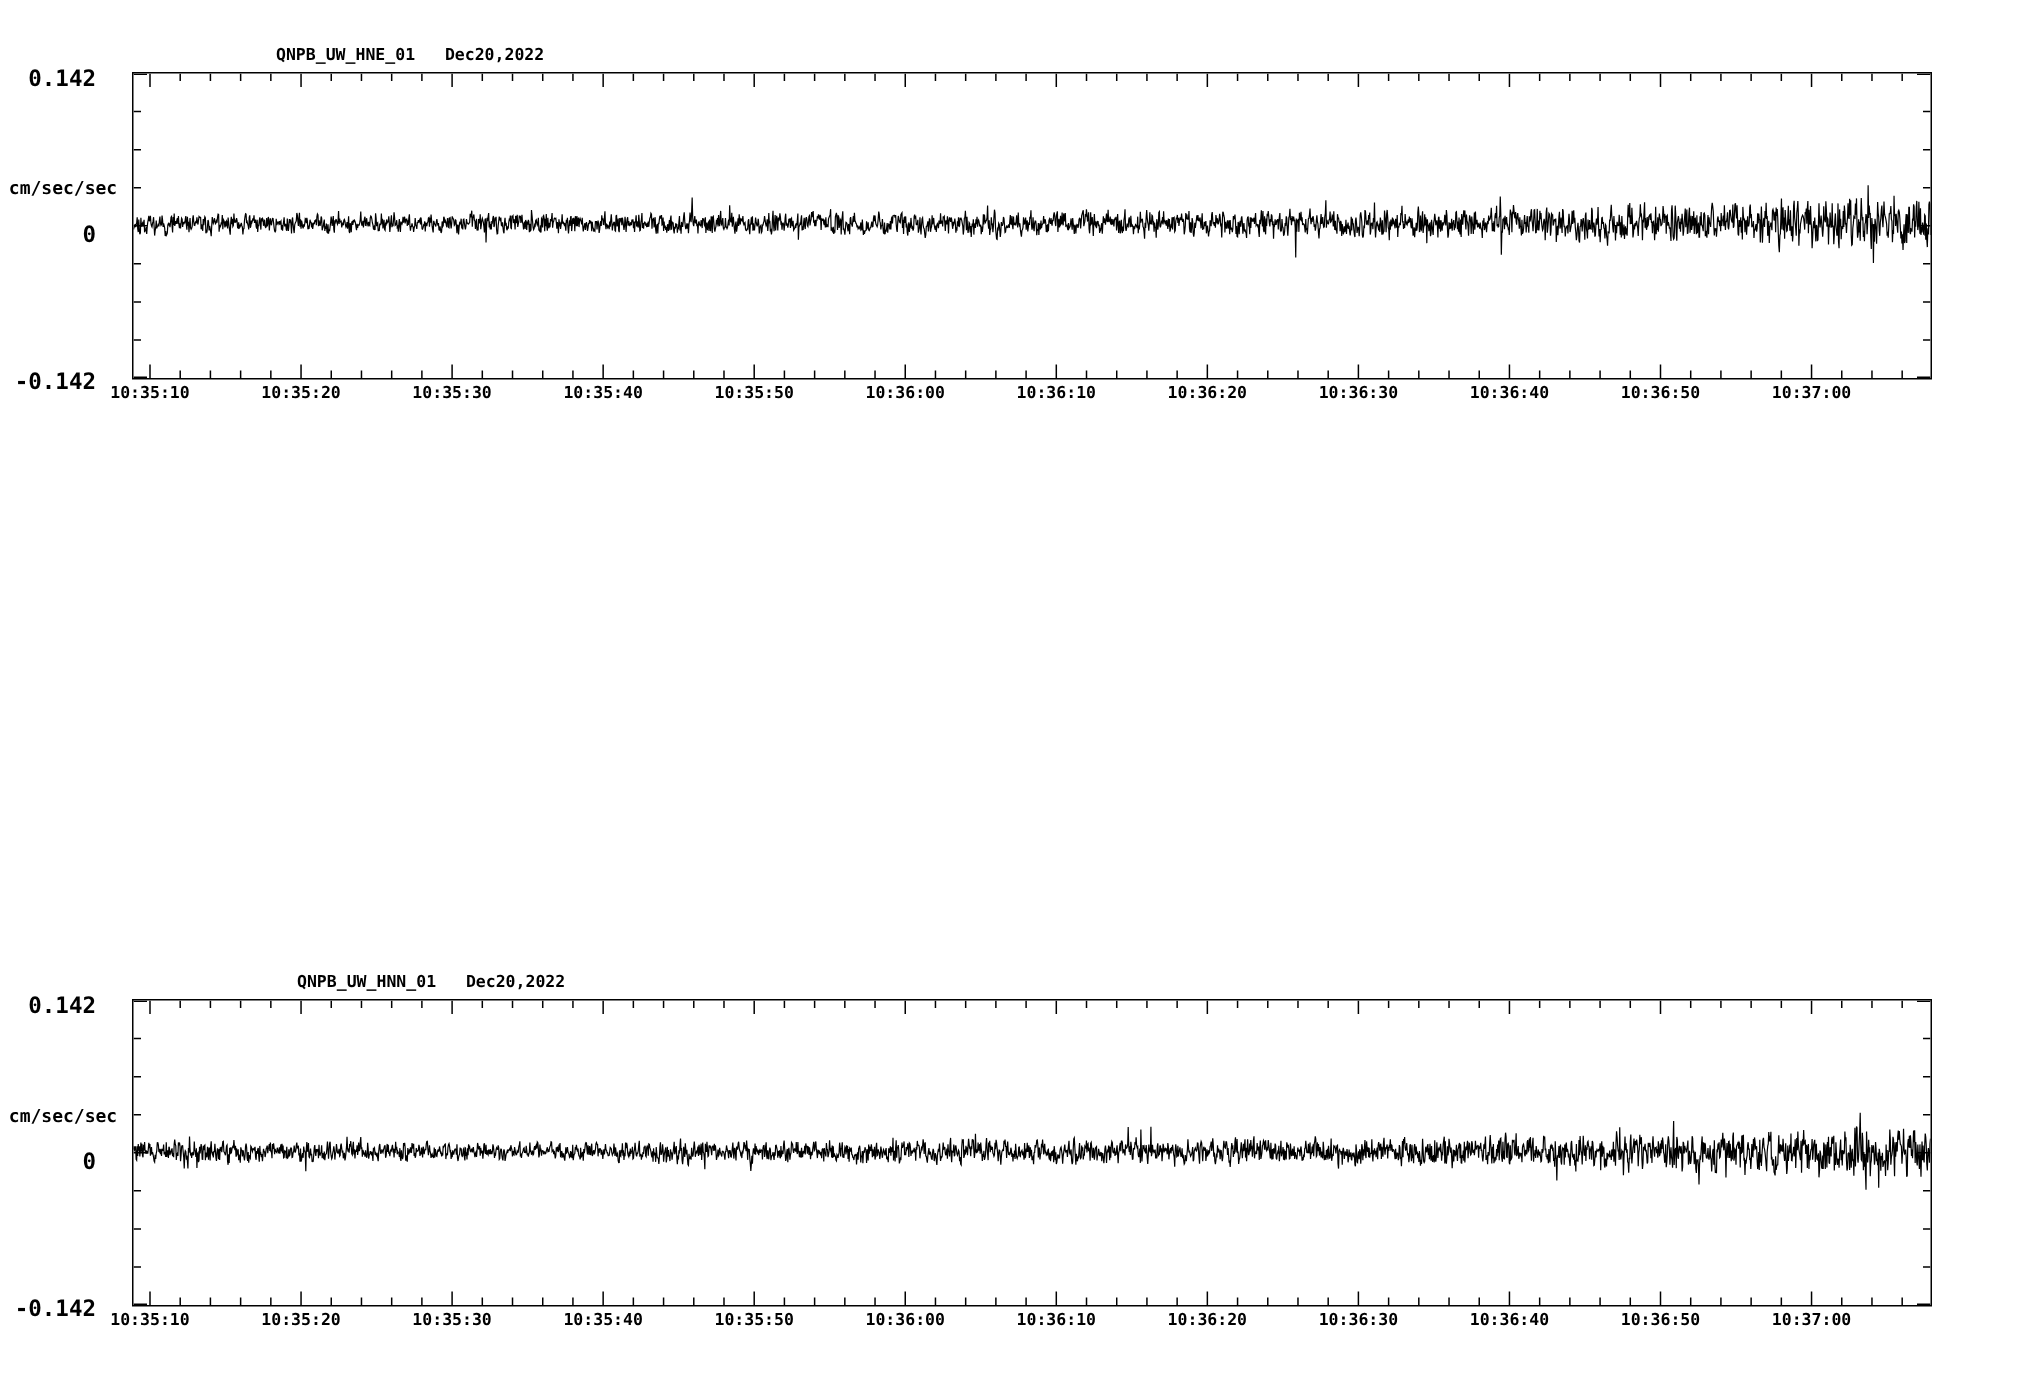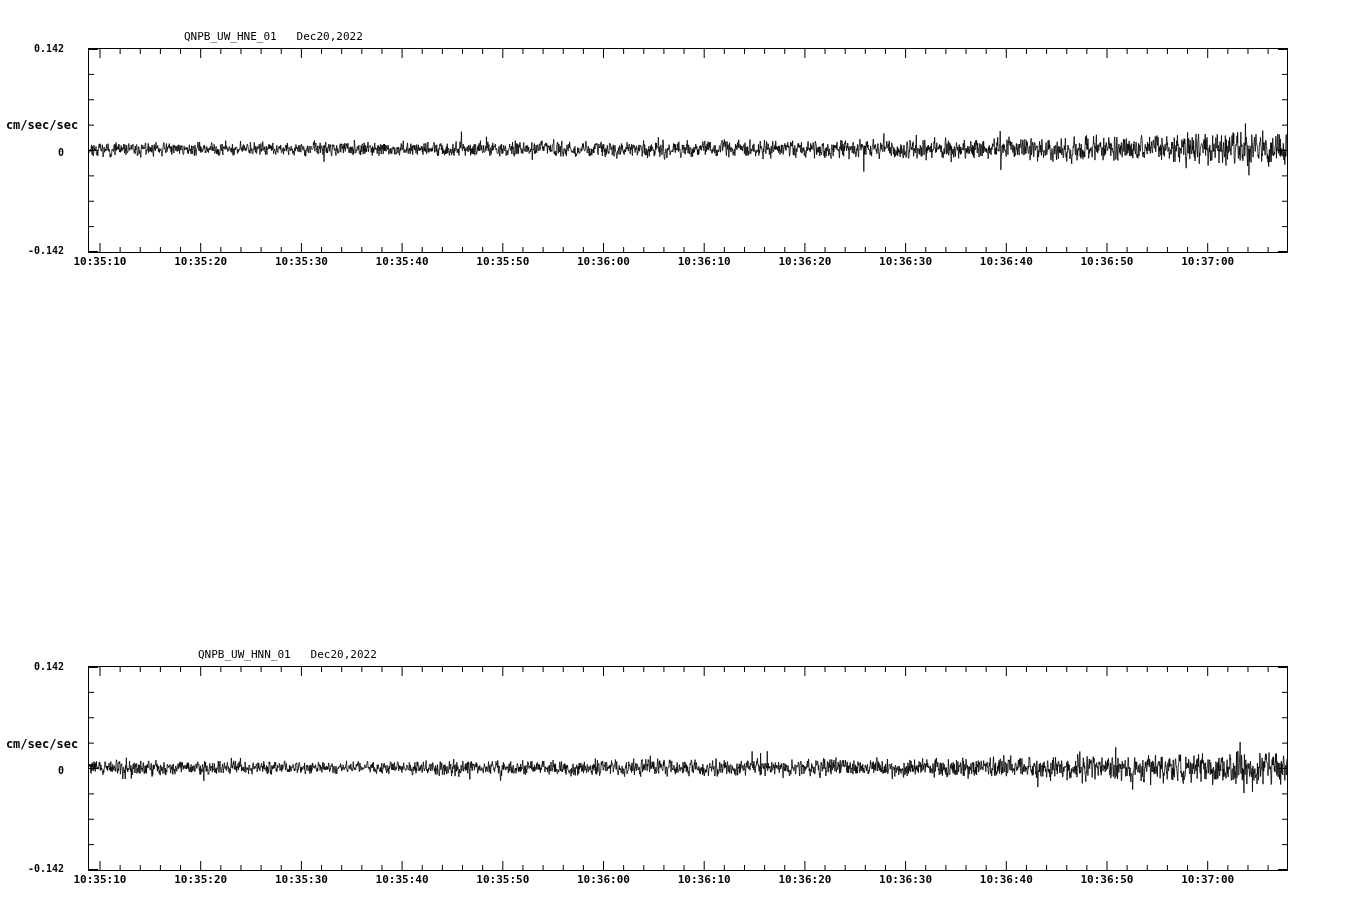--- a/index.html
+++ b/index.html
@@ -4,30 +4,30 @@
 <style>
   html,body{margin:0;padding:0;}
   body{
     width:1358px;height:924px;background:#ffffff;
     font-family:"DejaVu Sans Mono",monospace;
     color:#000;overflow:hidden;
   }
   .page{position:relative;width:1358px;height:924px;}
   .panel{position:relative;width:1358px;height:308px;}
   .plot-title{
-    position:absolute;font-size:11px;font-weight:normal;letter-spacing:0px;
+    position:absolute;font-size:11px;font-weight:bold;letter-spacing:0px;
     white-space:pre;
     text-align:right;
   }
   .ylabel{
     position:absolute;font-size:12px;font-weight:bold;white-space:pre;
     text-align:center;
   }
   .ytick{
-    position:absolute;font-size:10px;font-weight:bold;white-space:pre;
+    position:absolute;font-size:15px;font-weight:bold;white-space:pre;
     text-align:right;
   }
   .xtick{
     position:absolute;font-size:11px;font-weight:bold;white-space:pre;
     text-align:center;
   }
   .axes{position:absolute;box-sizing:border-box;border:1px solid #000;}
   .trace{position:absolute;left:0;top:0;}
   svg{display:block;}
 </style>

